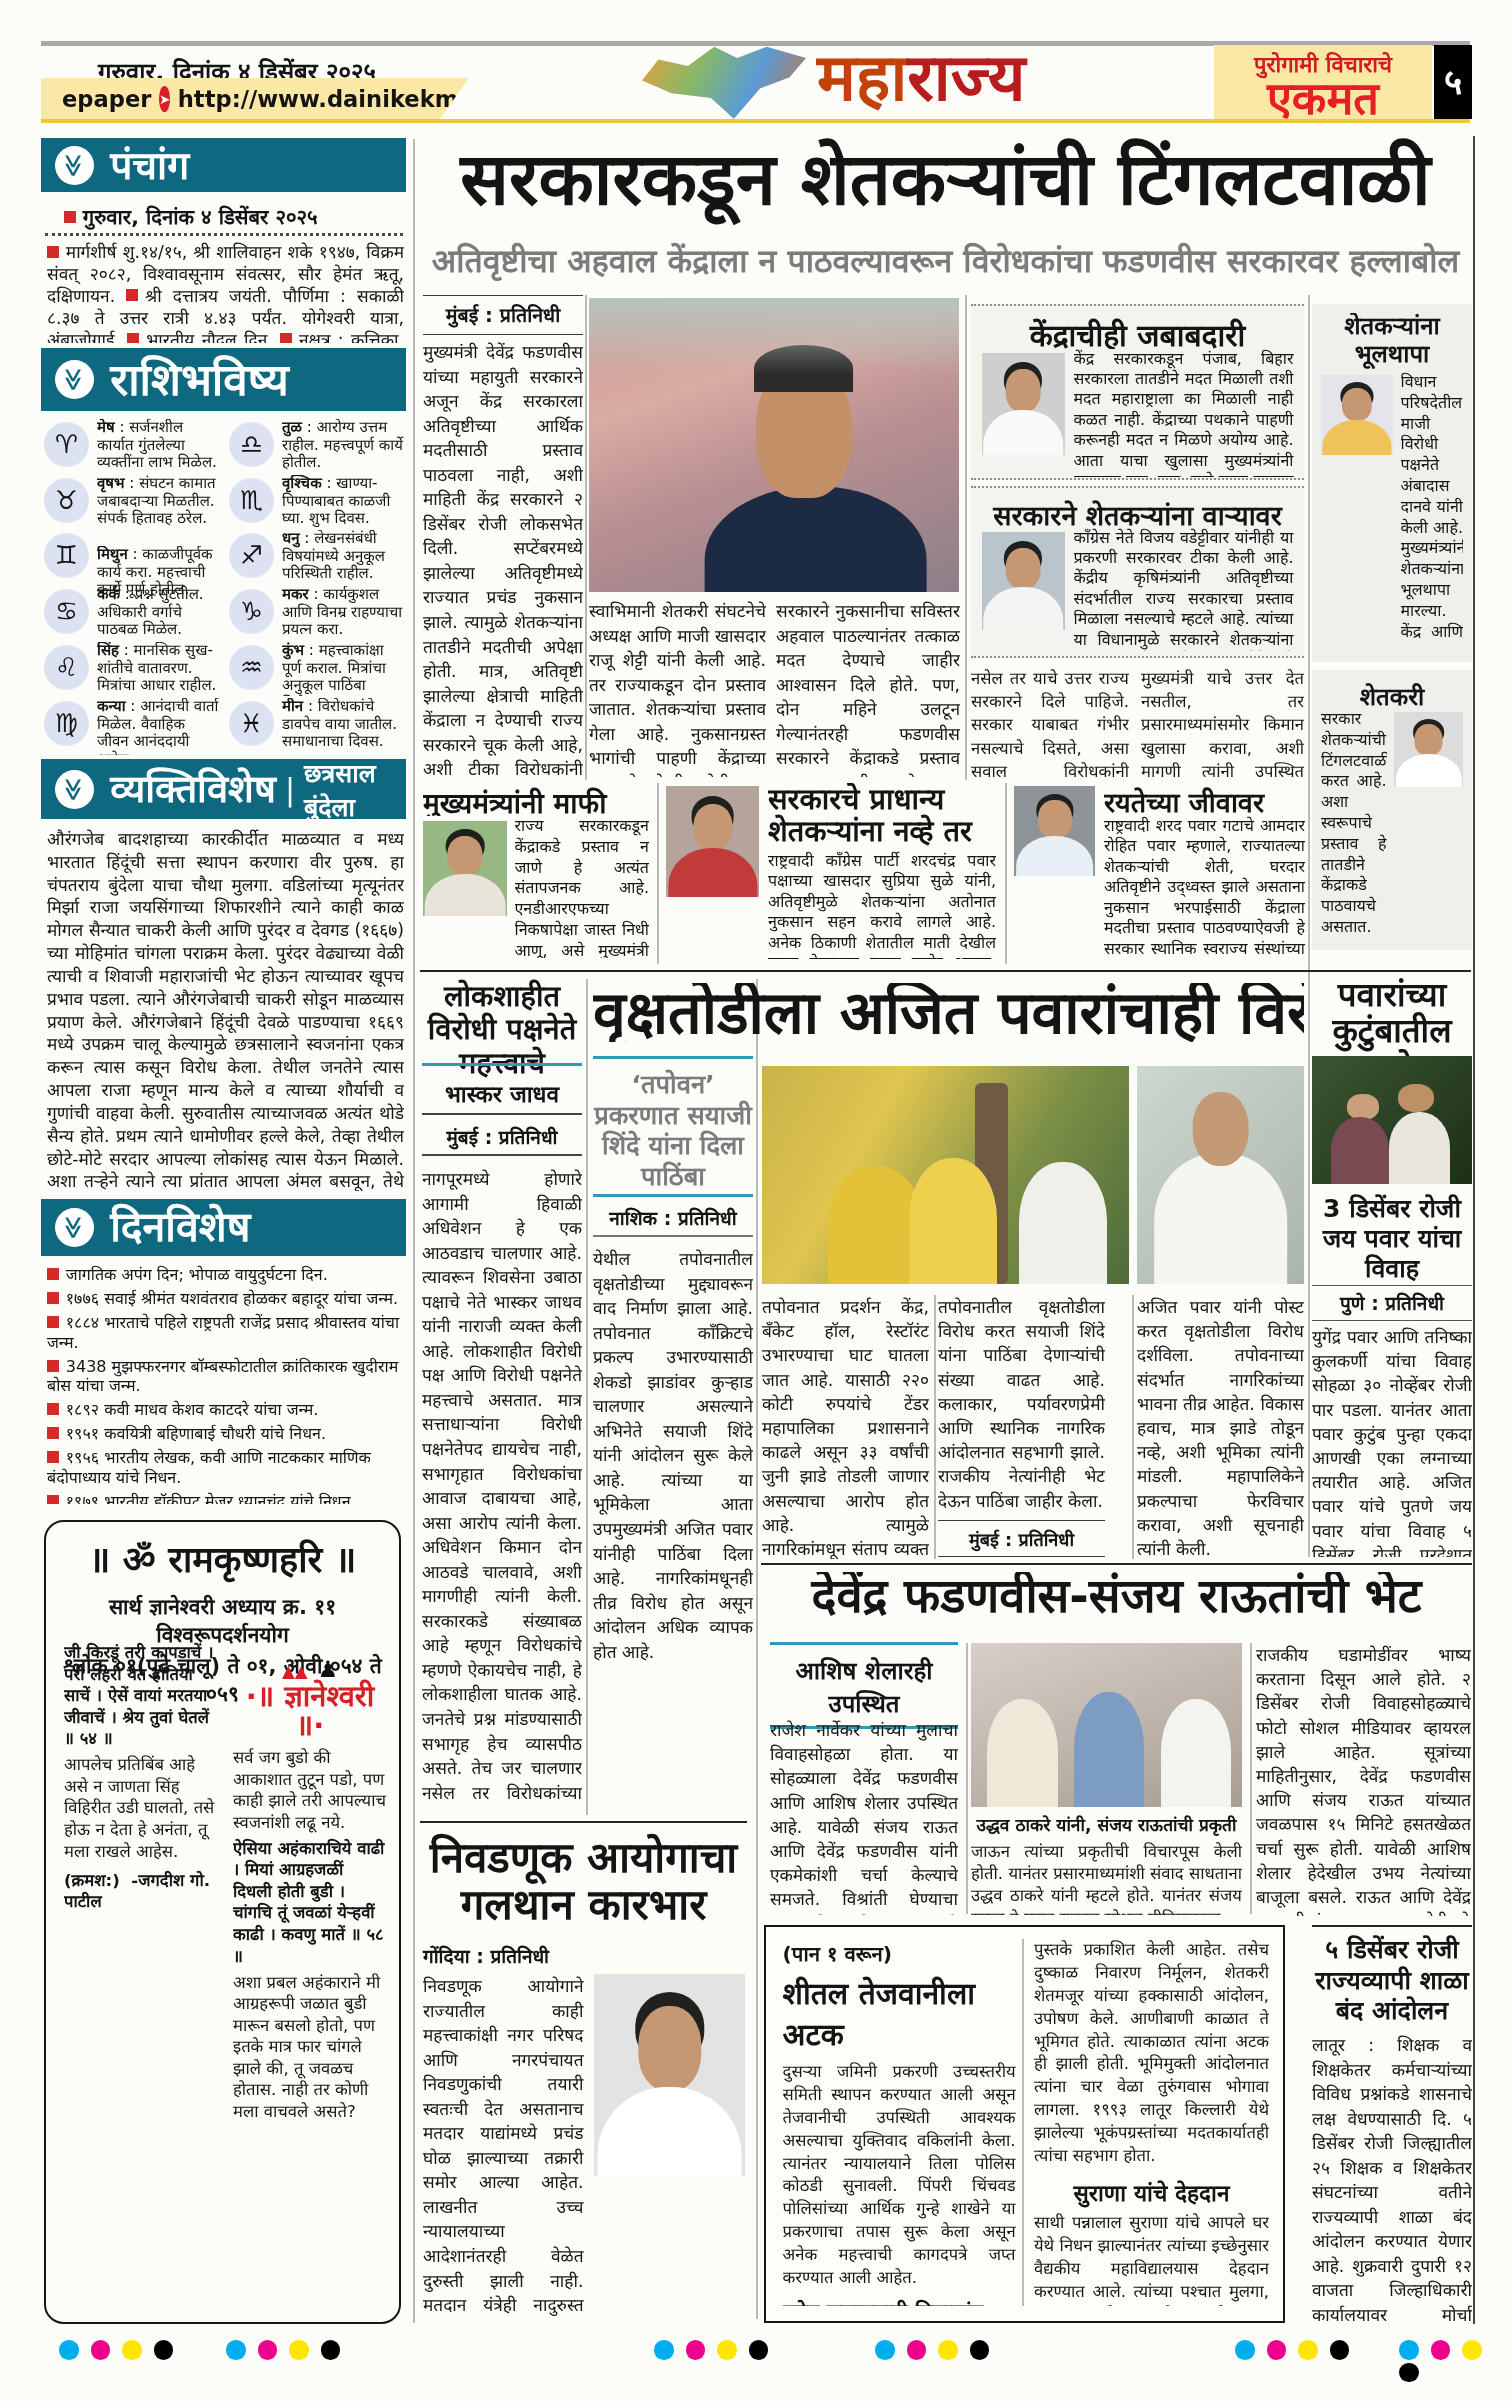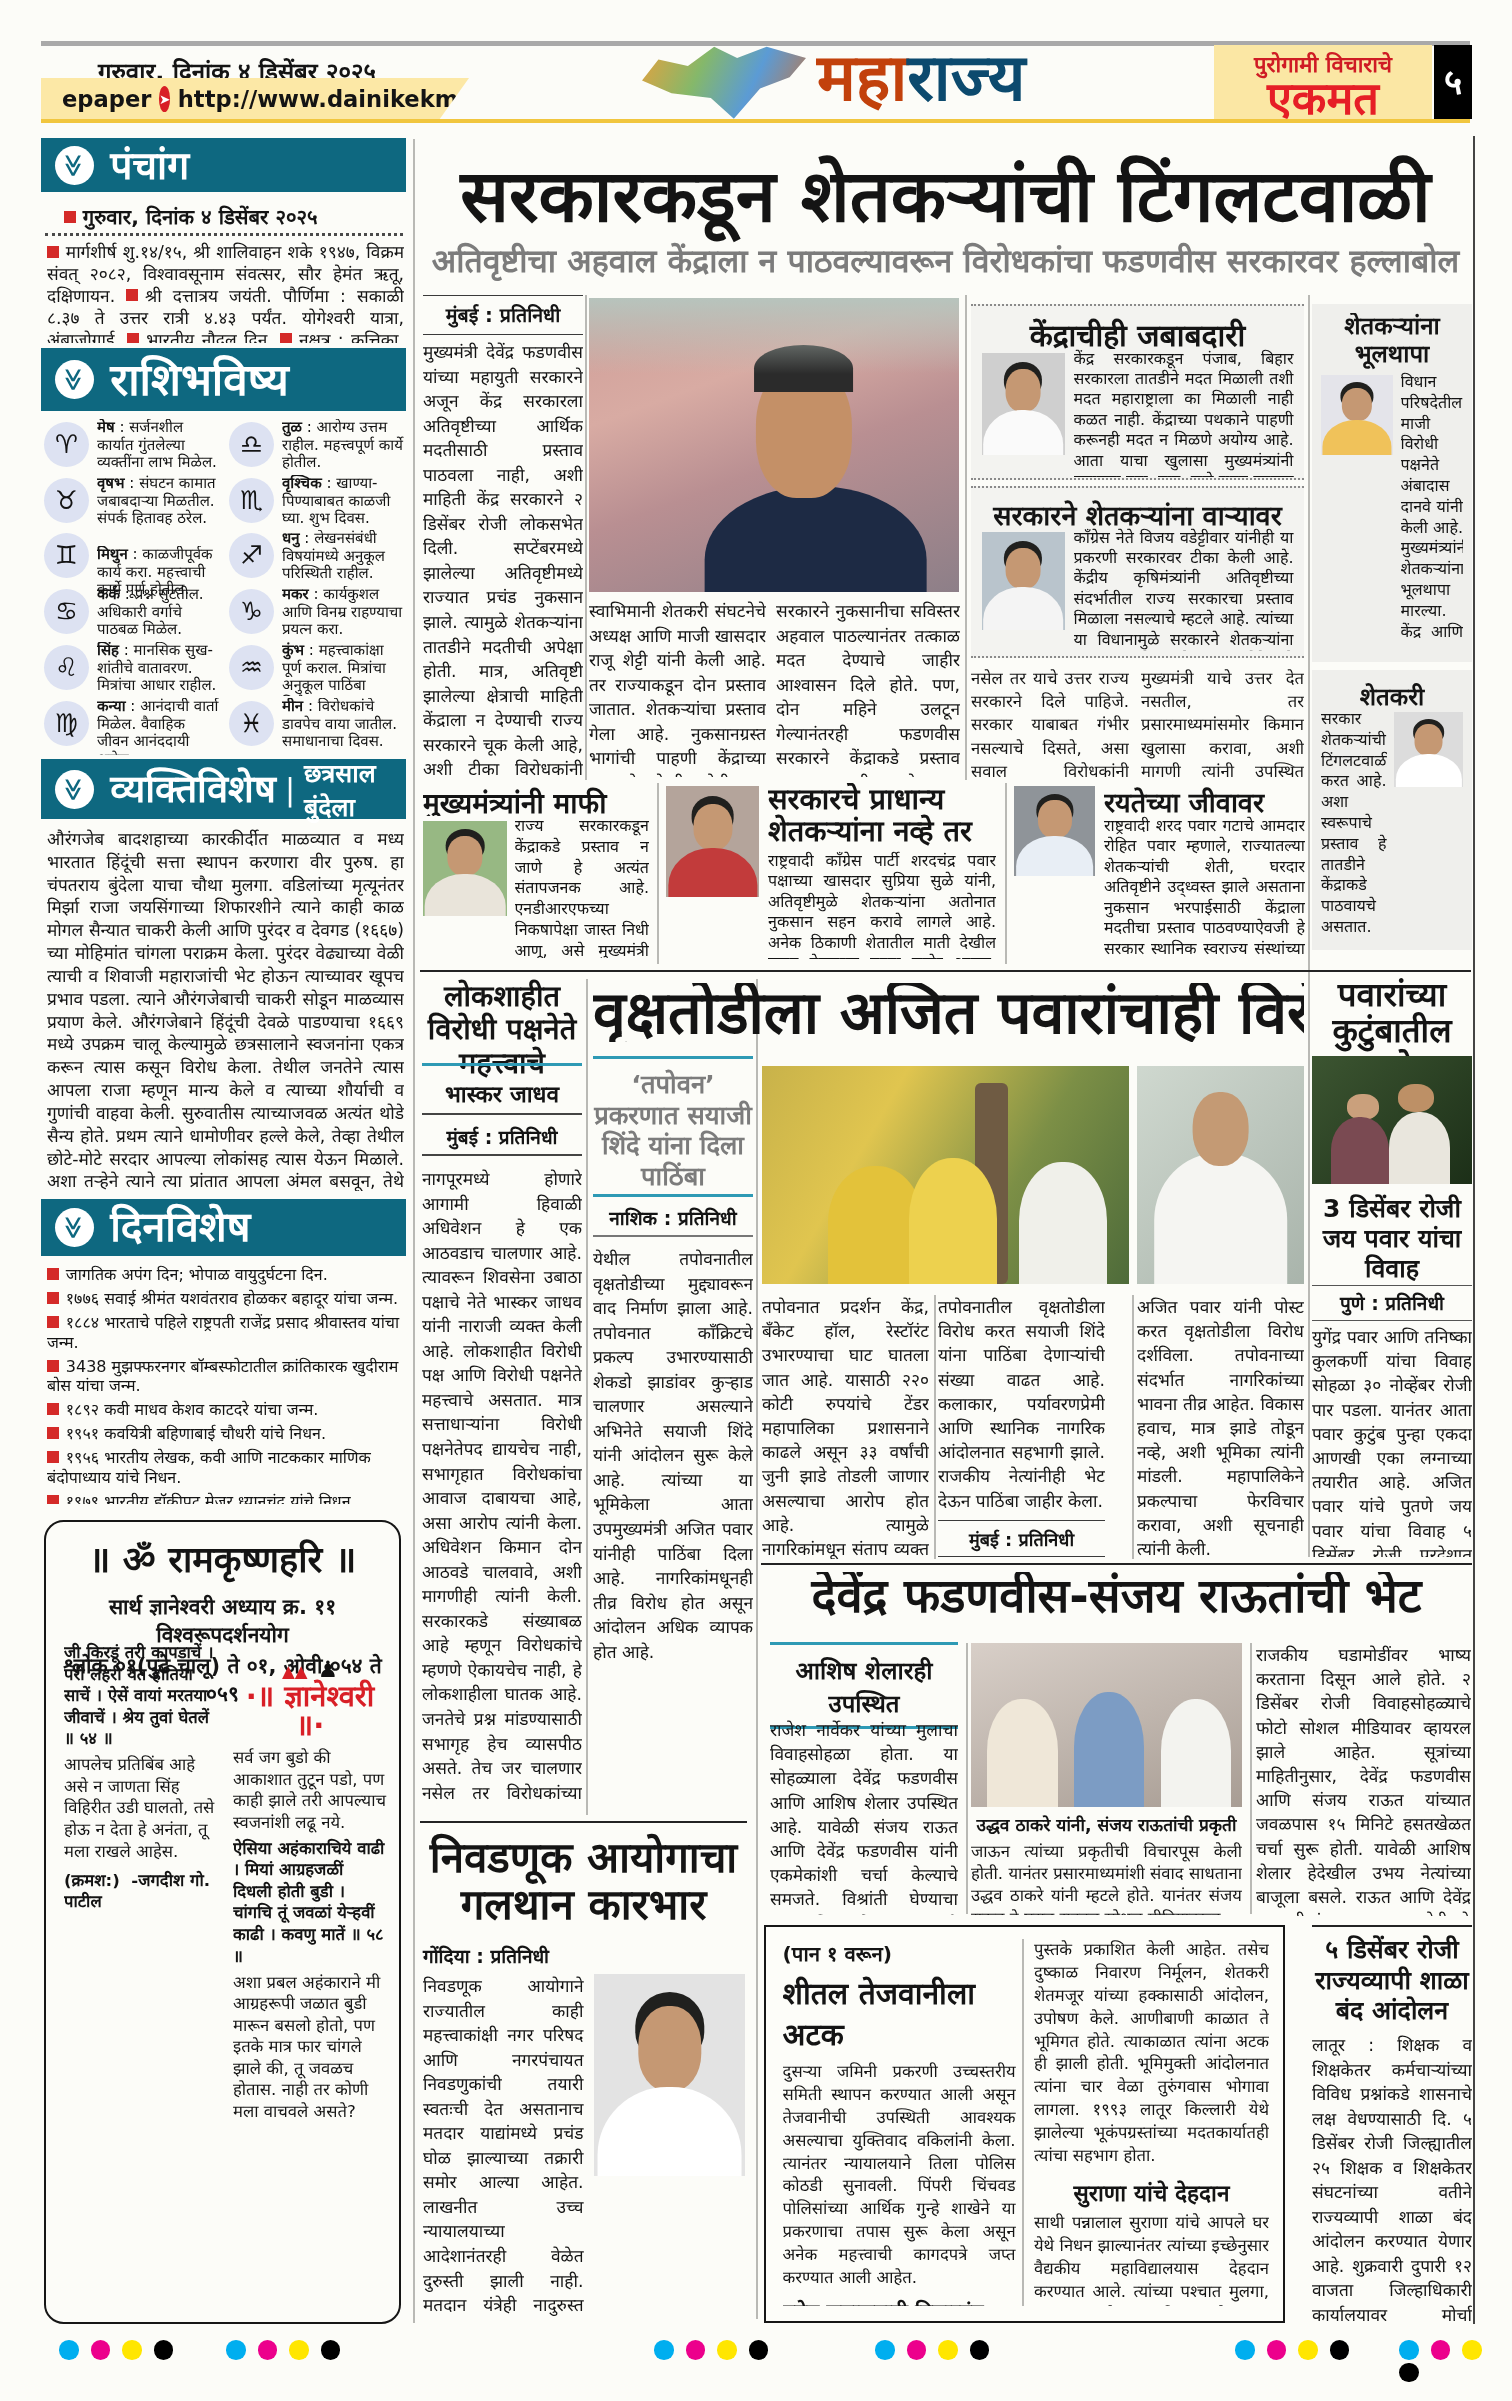--- a/index.html
+++ b/index.html
@@ -39,21 +39,21 @@
   <div class="abs b" style="left:98px;top:54px;font-size:24px;">गुरुवार, दिनांक ४ डिसेंबर २०२५</div>
   <div class="abs" style="left:41px;top:78px;width:428px;height:42px;background:#fce8a6;clip-path:polygon(0 0,100% 0,93% 100%,0 100%);display:flex;align-items:center;padding-left:21px;box-sizing:border-box;">
     <span class="b" style="font-size:22.6px;">epaper</span>
     <span style="display:inline-flex;width:25.6px;height:25.6px;border-radius:50%;background:#d81f26;color:#fff;align-items:center;justify-content:center;font-size:13.6px;margin:0 7.5px;">➤</span>
     <span class="b" style="font-size:22.6px;">http://www.dainikekmat.com</span>
   </div>
   <div class="abs" style="left:41px;top:119px;width:1429px;height:3.8px;background:#f1c63f;"></div>
 
   <div class="abs" style="left:642px;top:42px;width:164px;height:80px;background:linear-gradient(115deg,#e8a13d 0%,#85b86a 35%,#5b9bd5 65%,#c8743c 100%);clip-path:polygon(0 48%,10% 22%,28% 30%,44% 6%,58% 20%,76% 6%,100% 20%,90% 44%,72% 58%,56% 96%,42% 70%,18% 64%);"></div>
   <div class="abs hb" style="left:817px;top:42px;font-size:65px;line-height:1.1;">
-    <span style="color:#c2410c;">महा</span><span style="color:#0c4a6e;">राज्य</span>
+    <span style="color:#c2410c;">महा</span><span style="color:#b91c1c;">राज्य</span>
   </div>
   <div class="abs ct" style="left:1214px;top:45px;width:218px;height:74px;background:#fbe7a4;">
     <div class="b" style="font-size:22px;color:#cf1b24;margin-top:3px;">पुरोगामी विचाराचे</div>
     <div class="hb" style="font-size:45px;color:#e61e26;line-height:0.95;">एकमत</div>
   </div>
   <div class="abs ct" style="left:1434px;top:45px;width:38px;height:74px;background:#000;color:#fff;font-size:35px;font-weight:bold;line-height:74px;">
     <span>५</span>
   </div>
 
   <div class="vr" style="left:413px;top:139px;height:2184px;"></div>
@@ -169,21 +169,21 @@
         <span style="color:#d81f26;font-size:16.6px;">▲▲</span>
         <span style="color:#111;font-size:22.6px;">♟</span><br>
         ·॥ <span>ज्ञानेश्वरी</span> ॥·
       </div>
       <div>सर्व जग बुडो की आकाशात तुटून पडो, पण काही झाले तरी आपल्याच स्वजनांशी लढू नये.</div>
       <div class="b" style="margin-top:4.5px;">ऐसिया अहंकाराचिये वाढी । मियां आग्रहजळीं दिधली होती बुडी । चांगचि तूं जवळां येऱ्हवीं काढी । कवणु मातें ॥ ५८ ॥</div>
       <div style="margin-top:4.5px;">अशा प्रबल अहंकाराने मी आग्रहरूपी जळात बुडी मारून बसलो होतो, पण इतके मात्र फार चांगले झाले की, तू जवळच होतास. नाही तर कोणी मला वाचवले असते?</div>
     </div>
   </div>
 
-  <div class="abs ct hb" style="left:420px;top:160px;width:1051px;font-size:72px;line-height:1.02;">सरकारकडून शेतकऱ्यांची टिंगलटवाळी</div>
+  <div class="abs ct hb" style="left:420px;top:143px;width:1051px;font-size:72px;line-height:1.02;">सरकारकडून शेतकऱ्यांची टिंगलटवाळी</div>
   <div class="abs ct b graysub" style="left:420px;top:238px;width:1051px;font-size:32px;">अतिवृष्टीचा अहवाल केंद्राला न पाठवल्यावरून विरोधकांचा फडणवीस सरकारवर हल्लाबोल</div>
 
   <div class="abs byl" style="left:423px;top:295px;width:160px;font-size:19.6px;">मुंबई : प्रतिनिधी</div>
   <div class="abs jt" style="left:423px;top:340px;width:160px;height:437px;font-size:17.3px;line-height:1.42;">मुख्यमंत्री देवेंद्र फडणवीस यांच्या महायुती सरकारने अजून केंद्र सरकारला अतिवृष्टीच्या आर्थिक मदतीसाठी प्रस्ताव पाठवला नाही, अशी माहिती केंद्र सरकारने २ डिसेंबर रोजी लोकसभेत दिली. सप्टेंबरमध्ये झालेल्या अतिवृष्टीमध्ये राज्यात प्रचंड नुकसान झाले. त्यामुळे शेतकऱ्यांना तातडीने मदतीची अपेक्षा होती. मात्र, अतिवृष्टी झालेल्या क्षेत्राची माहिती केंद्राला न देण्याची राज्य सरकारने चूक केली आहे, अशी टीका विरोधकांनी केली. हा राज्य सरकारचा बेजबाबदारपणा आहे, हा महाराष्ट्रद्रोह आहे, अशी टीका पहिल्या आठवड्यात करण्यात आली.</div>
 
   <div class="photo" style="left:589px;top:298px;width:370px;height:294px;background:linear-gradient(160deg,#cf9d97 0%,#d8aba3 30%,#b98f92 55%,#8d7f88 100%);">
     <div class="abs" style="left:54%;top:64%;width:60%;height:50%;transform:translateX(-38%);border-radius:50% 50% 0 0;background:#1d2a44;"></div>
     <div class="abs" style="left:58%;top:22%;width:26%;height:46%;transform:translateX(-50%);border-radius:46% 46% 42% 42%;background:#c49067;"></div>
     <div class="abs" style="left:58%;top:16%;width:27%;height:16%;transform:translateX(-50%);border-radius:50% 50% 0 0;background:#2b2b2b;"></div>
     <div class="abs" style="left:0;top:0;width:100%;height:26%;background:linear-gradient(180deg,#b7c4bd 0%,rgba(183,196,189,0) 100%);"></div>

